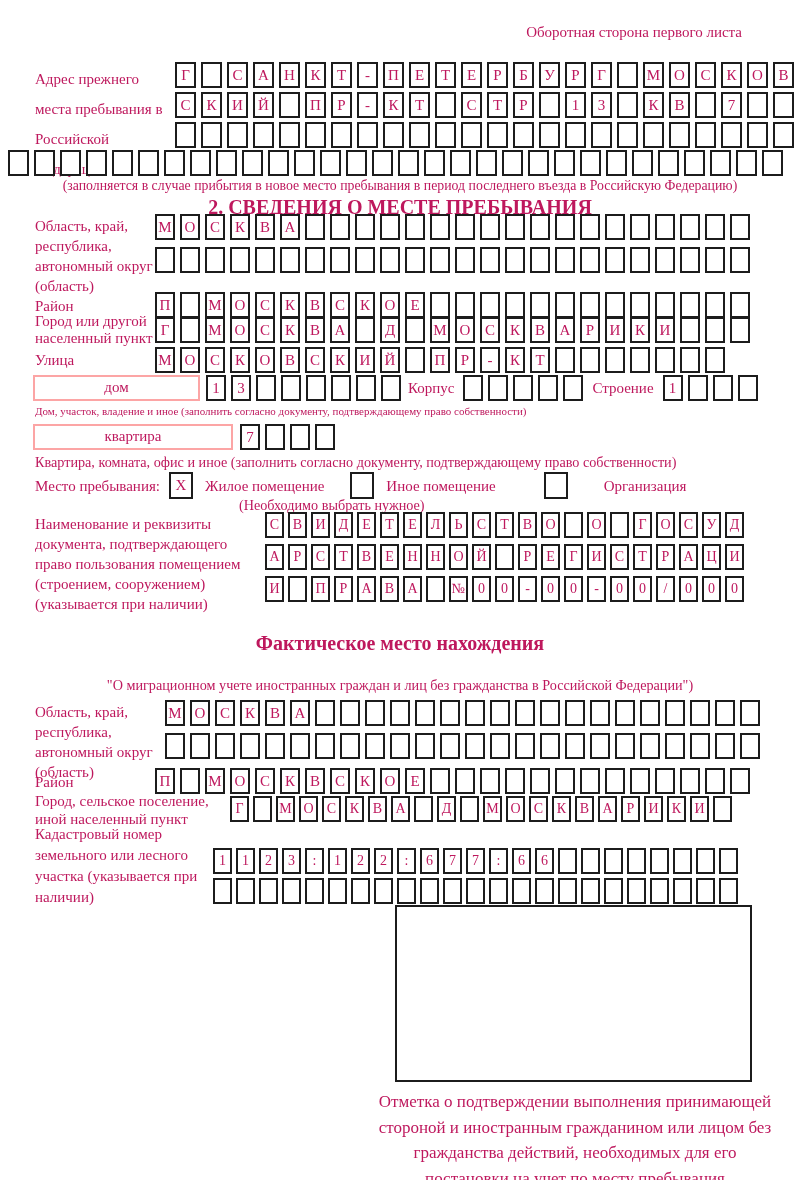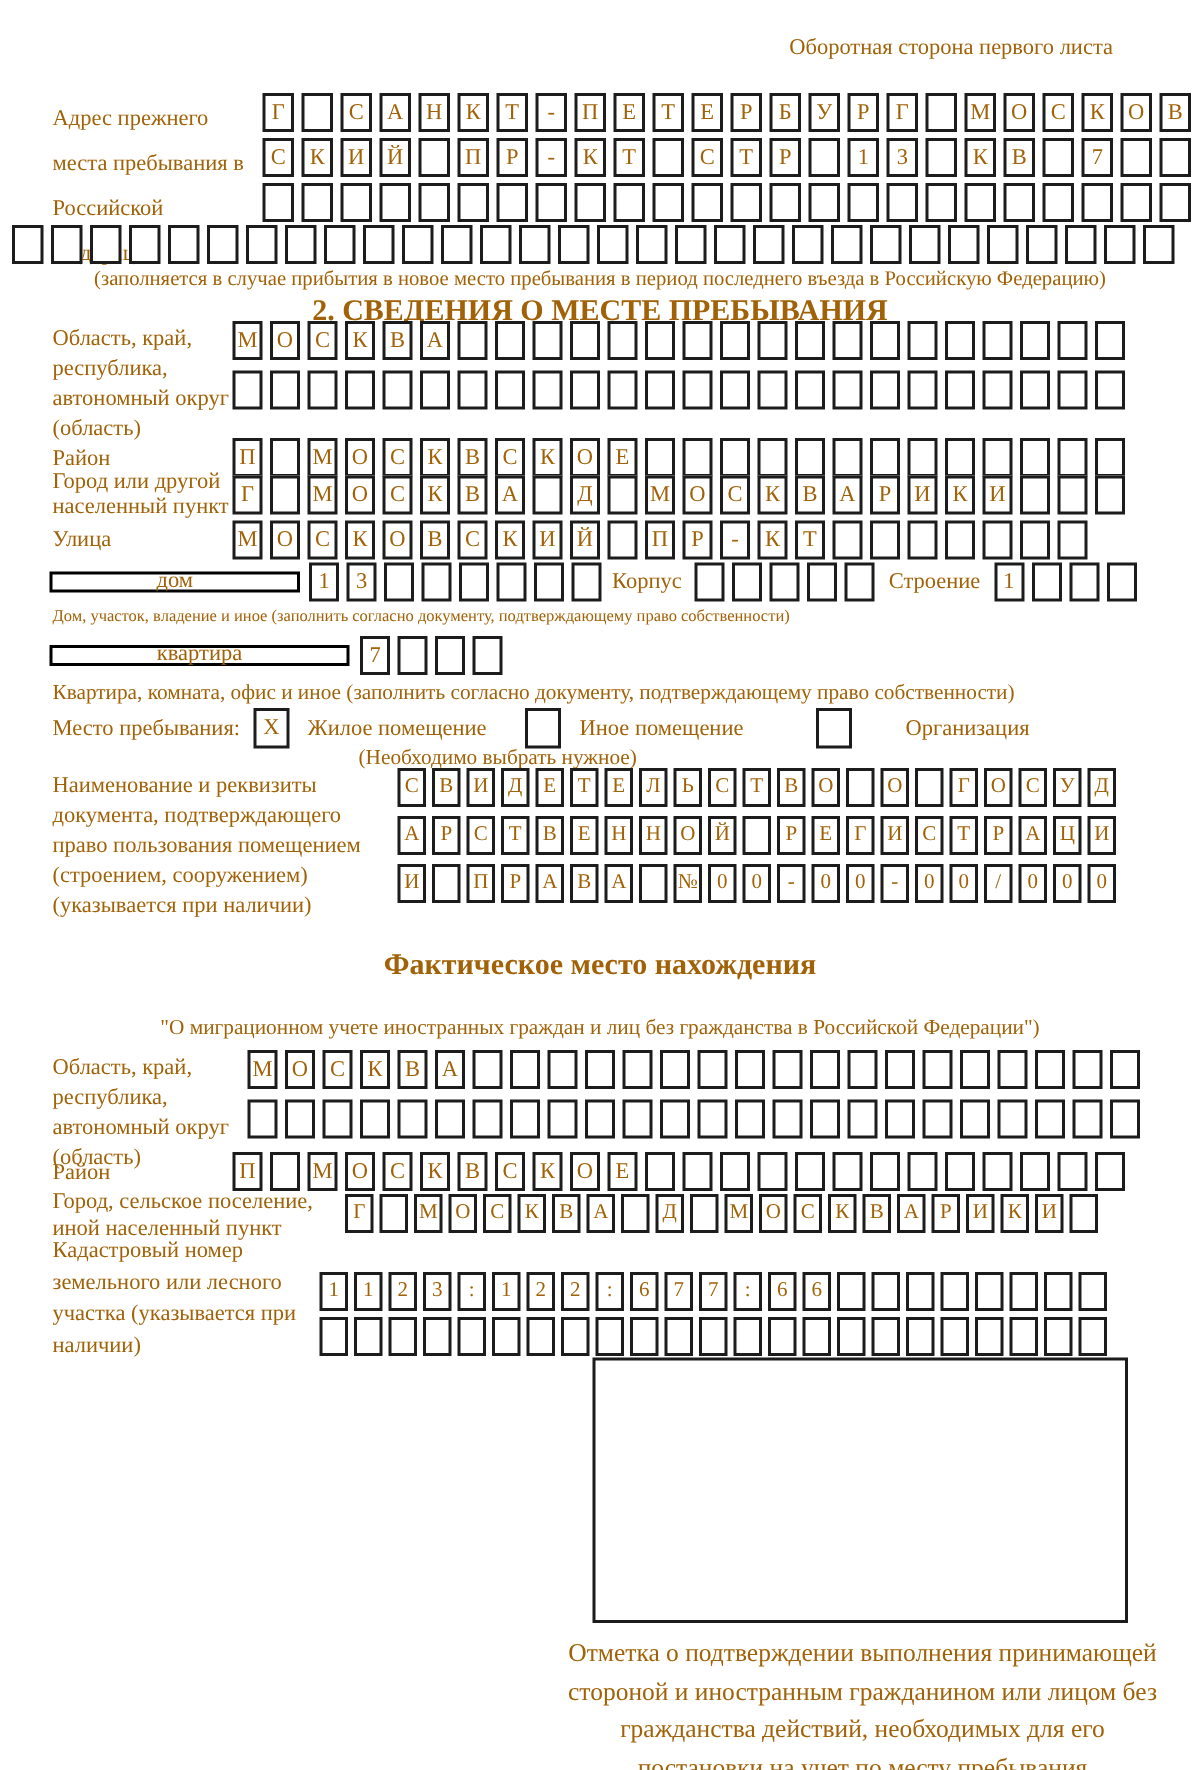--- a/index.html
+++ b/index.html
@@ -1,40 +1,40 @@
 <!DOCTYPE html>
 <html><head>
 <meta charset="utf-8">
 <style>
   * { margin:0; padding:0; box-sizing:border-box; }
   html,body { background:#ffffff; }
   .page {
     position:relative; width:800px; height:1180px; margin:0 auto;
-    background:#fff; color:#a16207;
+    background:#fff; color:#be185d;
     font-family:"Liberation Serif","DejaVu Serif",serif;
     font-size:15px; overflow:hidden;
   }
   .abs { position:absolute; }
   .lab { font-size:15px; line-height:20px; }
   .cellrow { display:flex; }
   .cell {
     flex:none; width:21px; height:26px; border:2px solid #1c1c1c; margin-right:5px;
     display:flex; align-items:center; justify-content:center;
     font-size:15px; background:#fff;
   }
   .cells-25 .cell { width:20px; }
   .cells-sm .cell { width:19px; margin-right:4px; font-size:14px; }
   .stack .cellrow { margin-bottom:4px; }
   .stack-g7 .cellrow { margin-bottom:7px; }
   .stack-g6 .cellrow { margin-bottom:6px; }
   .caption { font-size:13.8px; }
   .center { width:100%; text-align:center; left:0; }
   .bold { font-weight:bold; }
   .namebox {
-    flex:none; height:14px; border:2px solid #000000; background:#fff;
+    flex:none; height:26px; border:2px solid #fca5a5; background:#fff;
     display:flex; align-items:center; justify-content:center; font-size:15px;
   }
   .chk {
     flex:none; width:24px; height:27px; border:2px solid #1c1c1c; background:#fff;
     display:flex; align-items:center; justify-content:center; font-size:15px;
   }
   .inline-row { display:flex; align-items:center; }
   .bigbox { border:2px solid #1c1c1c; background:#fff; }
 </style>
 </head>

